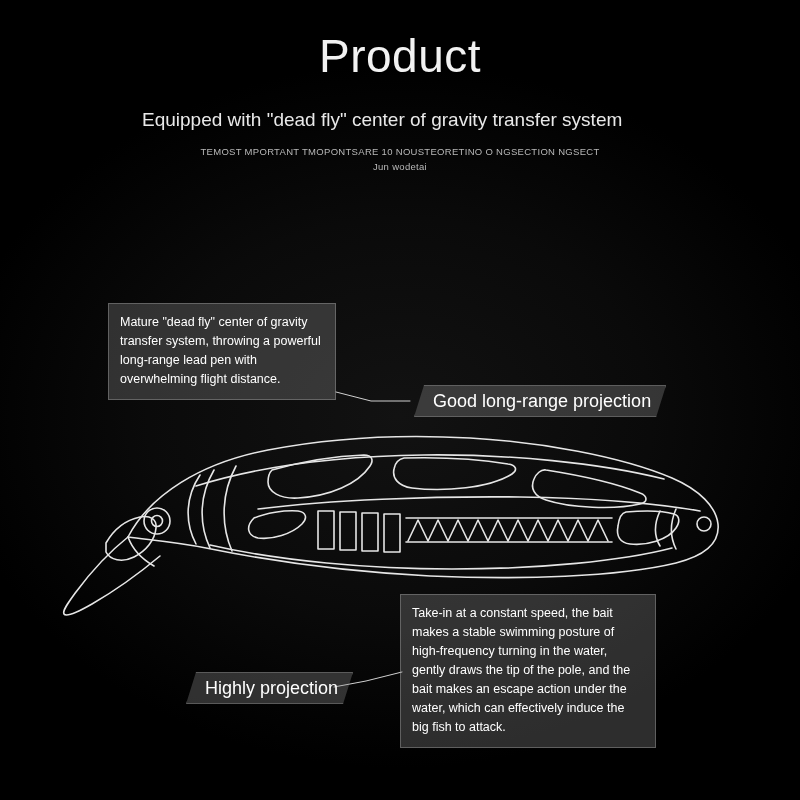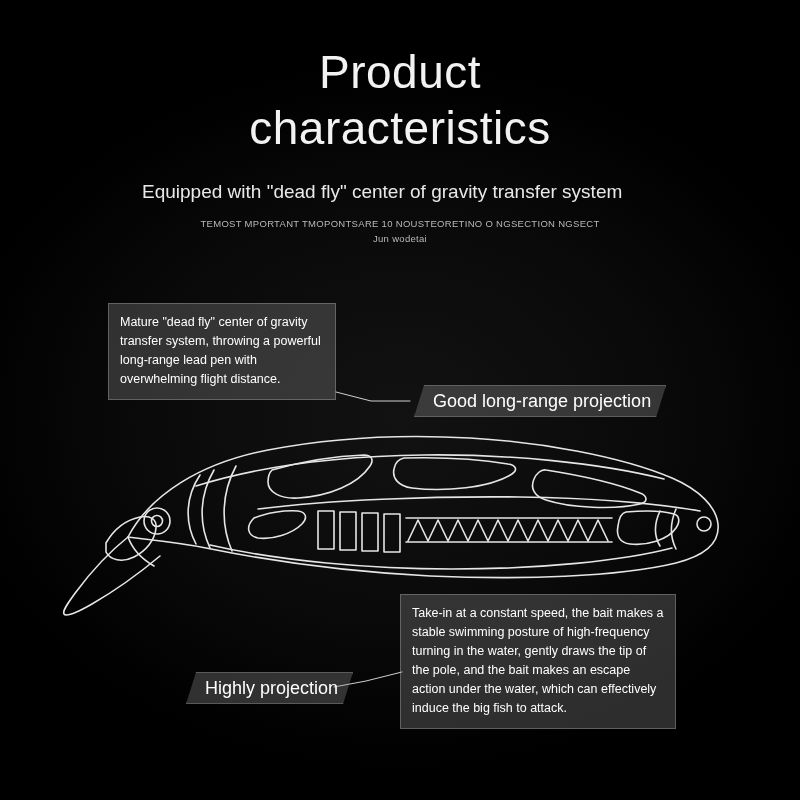--- a/index.html
+++ b/index.html
@@ -27,21 +27,21 @@
     left: 0;
     width: 800px;
     text-align: center;
   }
   .title {
     font-size: 46px;
     font-weight: 400;
     line-height: 1.22;
     letter-spacing: 0.5px;
     color: #f2f2f2;
-    margin: 16px auto;
+    margin: 0 auto;
     width: 470px;
   }
   .subtitle {
     margin: 22px auto 0 auto;
     width: 516px;
     text-align: left;
     font-size: 19px;
     line-height: 1.45;
     color: #e9e9e9;
     font-weight: 400;
@@ -62,21 +62,21 @@
     position: absolute;
     background: rgba(150,150,150,0.30);
     border: 1px solid rgba(190,190,190,0.35);
     color: #ffffff;
     font-size: 12.5px;
     line-height: 1.52;
     padding: 9px 11px 10px 11px;
     box-sizing: border-box;
   }
   #callout-left  { left: 108px; top: 303px; width: 228px; }
-  #callout-right { left: 400px; top: 594px; width: 276px; }
+  #callout-right { left: 400px; top: 594px; width: 256px; }
 
   
   .banner {
     position: absolute;
     color: #ffffff;
     font-size: 18px;
     line-height: 30px;
     padding: 0 14px 0 18px;
     background: rgba(140,140,140,0.34);
     border: 1px solid rgba(185,185,185,0.30);
@@ -96,21 +96,20 @@
   }
 </style>
 </head>
 <body>
 
 <div class="stage">
 
   <div class="header">
     <h1 class="title">
       <span>Product</span><br>
-      <span>characteristics</span>
     </h1>
     <div class="subtitle">Equipped with "dead fly" center of gravity transfer system</div>
     <div class="microtext">
       <span>TEMOST MPORTANT TMOPONTSARE 10 NOUSTEORETINO O NGSECTION NGSECT</span>
       <span class="line2">Jun wodetai</span>
     </div>
   </div>
 
   <svg class="overlay" viewBox="0 0 800 800">
     <g fill="none" stroke="#e6e6e6" stroke-width="1.6" stroke-linejoin="round" stroke-linecap="round">

